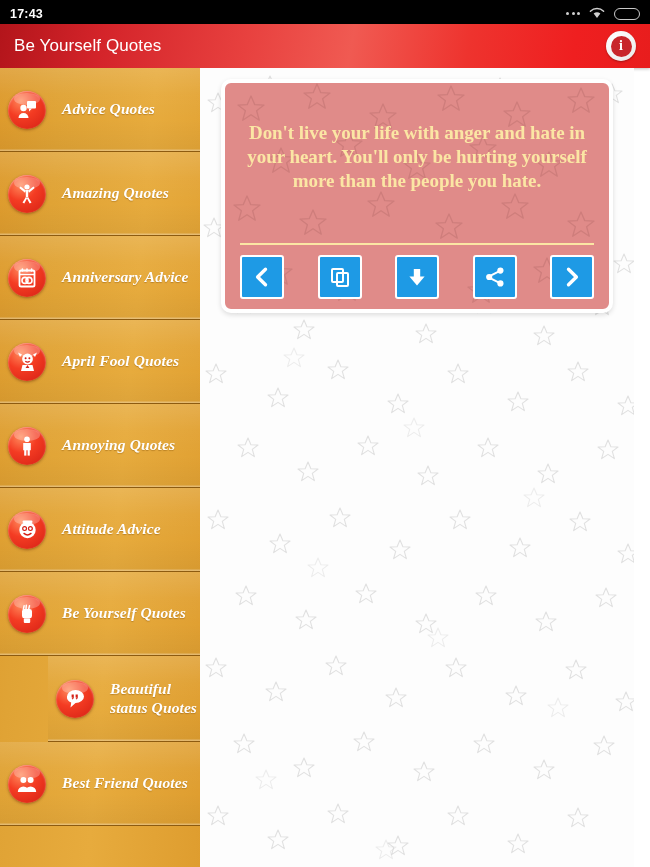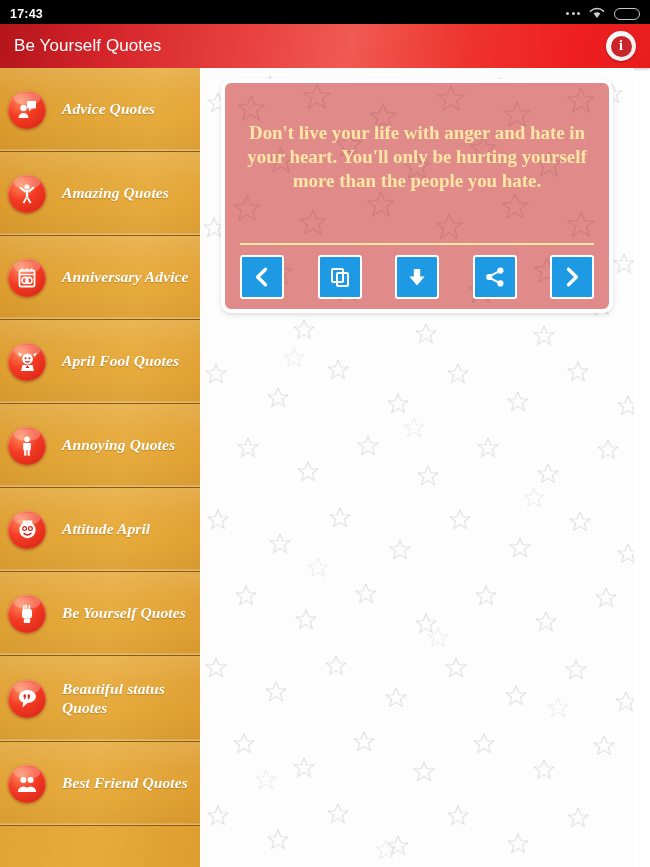--- a/index.html
+++ b/index.html
@@ -123,21 +123,21 @@
     align-items: center;
     padding-left: 8px;
     background: linear-gradient(180deg,
         rgba(255,255,255,0.13) 0%,
         rgba(255,255,255,0.03) 32%,
         rgba(0,0,0,0.00) 62%,
         rgba(0,0,0,0.045) 100%);
     border-bottom: 1.5px solid #8d5b10;
     box-shadow: inset 0 -3px 0 -1.5px rgba(255,255,255,0.30);
   }
-  .side-item.tall { height: 86px; }
+  .side-item.tall { height: 86px; margin-left: 48px; }
 
   .side-icon {
     width: 38px; height: 38px;
     min-width: 38px;
     border-radius: 50%;
     background: radial-gradient(circle at 34% 26%, #ff8a5c 0%, #f43c23 42%, #d41f14 100%);
     box-shadow: 0 1px 3px rgba(80,20,0,0.45),
                 inset 0 1px 2px rgba(255,255,255,0.45);
     display: flex; align-items: center; justify-content: center;
     color: #ffffff;
@@ -357,21 +357,21 @@
       <div class="side-item">
         <span class="side-icon">
           <svg width="23" height="23" viewBox="0 0 23 23">
             <circle cx="11.5" cy="12" r="8.2" fill="#fff"></circle>
             <rect x="6.5" y="2.6" width="10" height="2.4" rx="1.2" fill="#fff"></rect>
             <circle cx="8.6" cy="10.6" r="1.9" fill="none" stroke="#d41f14" stroke-width="1.2"></circle>
             <circle cx="14.4" cy="10.6" r="1.9" fill="none" stroke="#d41f14" stroke-width="1.2"></circle>
             <path d="M8 15.4 Q11.5 18.4 15 15.4" stroke="#d41f14" stroke-width="1.4" fill="none" stroke-linecap="round"></path>
           </svg>
         </span>
-        <span class="side-label">Attitude April</span>
+        <span class="side-label">Attitude Advice</span>
       </div>
 
       <div class="side-item">
         <span class="side-icon">
           <svg width="22" height="22" viewBox="0 0 22 22">
             <path d="M6 8.5 q0-2.4 2.4-2.4 h5.2 q2.4 0 2.4 2.4 v4.6 q0 2.4-2.4 2.4 h-5.2 q-2.4 0-2.4-2.4 Z" fill="#fff"></path>
             <path d="M7.4 6.2 l0.7-3.4 M10 5.9 l0.3-3.6 M12.7 6 l0.8-3.3" stroke="#fff" stroke-width="1.5" stroke-linecap="round"></path>
             <rect x="7.8" y="15.4" width="6.4" height="4.6" rx="1" fill="#fff"></rect>
           </svg>
         </span>

